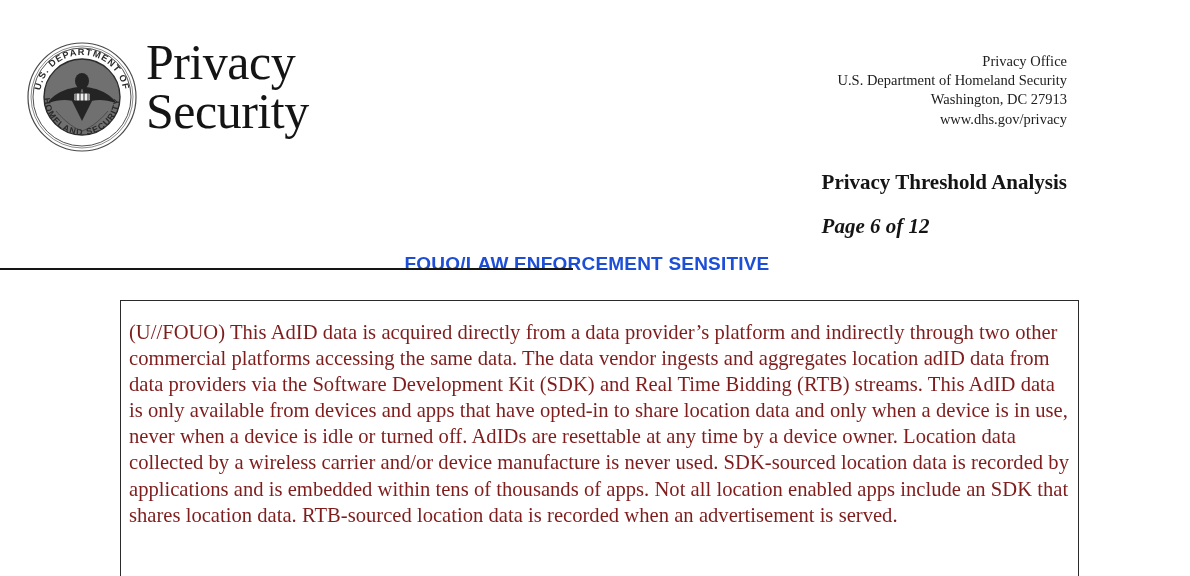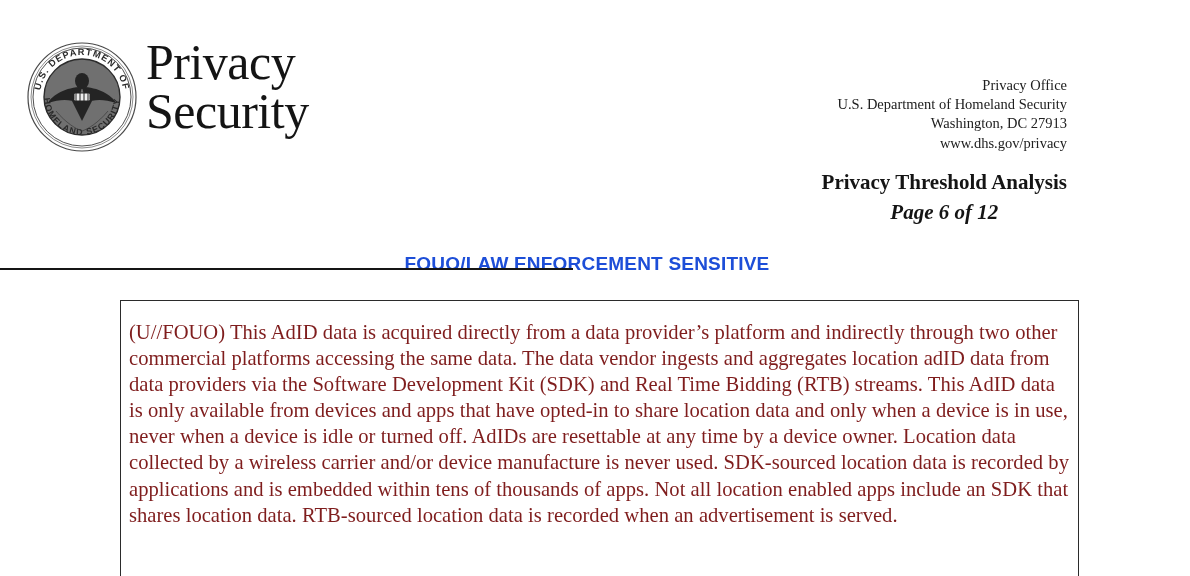--- a/index.html
+++ b/index.html
@@ -49,29 +49,28 @@
   .agency-block {
     position: absolute;
     right: 123px;
     top: 52px;
     text-align: right;
     font-family: "Liberation Serif", serif;
     font-size: 14.5px;
     line-height: 19.2px;
     color: #202020;
     white-space: nowrap;
-    margin-top: 24px;
   }
 
   
   .title-block {
     position: absolute;
     right: 123px;
     top: 170px;
-    text-align: center;
+    text-align: left;
     white-space: nowrap;
   }
   .doc-title {
     font-family: "Liberation Serif", serif;
     font-weight: bold;
     font-size: 21px;
     line-height: 25px;
     color: #141414;
   }
   .version-line {
@@ -98,21 +97,21 @@
     color: #0d0d0d;
     background: #ffffff;
   }
   .page-label {
     font-family: "Liberation Serif", serif;
     font-weight: bold;
     font-style: italic;
     font-size: 21px;
     line-height: 30px;
     color: #141414;
-    margin-top: 2px;
+    margin-top: 16px;
   }
 
   
   .banner {
     position: absolute;
     left: 300px;
     top: 252px;
     width: 574px;
     text-align: center;
   }

